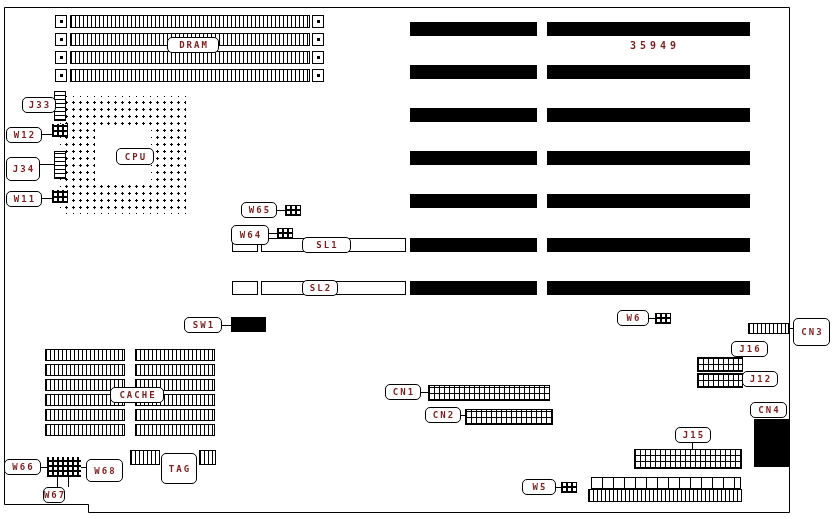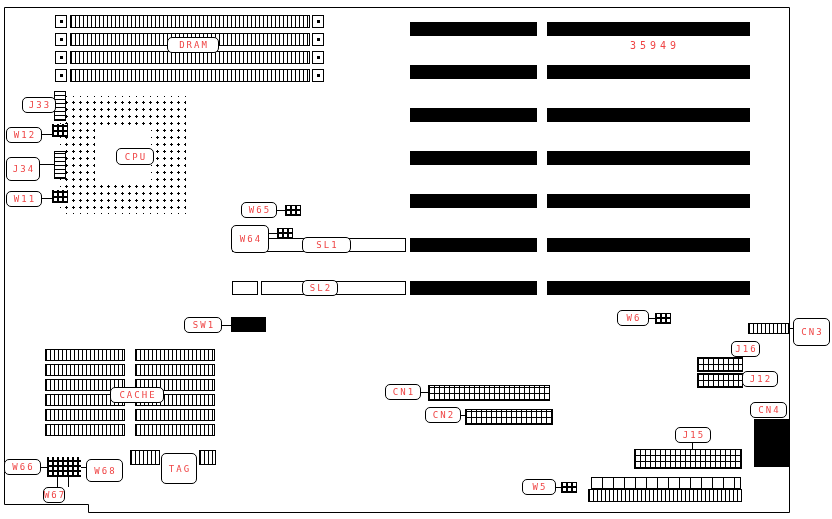--- a/index.html
+++ b/index.html
@@ -1,16 +1,16 @@
 <!DOCTYPE html>
 <html><head>
 <meta charset="utf-8">
 <style>
   html,body{margin:0;padding:0;background:#fff;}
-  #stage{position:relative;width:832px;height:519px;background:#fff;font-family:"DejaVu Sans Mono",monospace;overflow:hidden;color:#ef4444;}
+  #stage{position:relative;width:832px;height:519px;background:#fff;font-family:"DejaVu Sans Mono",monospace;overflow:hidden;color:#7f1d1d;font-weight:bold;}
   .lbl{position:absolute;box-sizing:border-box;background:#fff;border:1px solid #000;border-radius:5px;font-size:9px;letter-spacing:2px;display:flex;align-items:center;justify-content:center;z-index:6;white-space:nowrap;padding-left:2px;}
   .num{position:absolute;font-size:10px;letter-spacing:4px;z-index:2;}
   .hatchv{position:absolute;box-sizing:border-box;border:1px solid #000;background-color:#fff;background-image:repeating-linear-gradient(90deg,#000 0 1px,transparent 1px 4px);z-index:1;}
   .hatchh{position:absolute;box-sizing:border-box;border:1px solid #000;background-color:#fff;background-image:repeating-linear-gradient(0deg,#000 0 1px,transparent 1px 4px);z-index:1;}
   .pin2{position:absolute;box-sizing:border-box;border:1px solid #000;background-color:#fff;background-image:repeating-linear-gradient(90deg,#000 0 1px,transparent 1px 5px),repeating-linear-gradient(0deg,#000 0 1px,transparent 1px 6px);z-index:1;}
   .pin1{position:absolute;box-sizing:border-box;border:1px solid #000;background-color:#fff;background-image:repeating-linear-gradient(90deg,#000 0 1px,transparent 1px 4px);z-index:1;}
   .pinboxes{position:absolute;box-sizing:border-box;border:1px solid #000;background-color:#fff;background-image:repeating-linear-gradient(90deg,transparent 0 10px,#000 10px 11px);z-index:1;}
   .jgrid{position:absolute;box-sizing:border-box;background-color:#fff;background-image:repeating-linear-gradient(90deg,#000 0 2px,transparent 2px 5px),repeating-linear-gradient(0deg,#000 0 2px,transparent 2px 5px);z-index:2;}
   .bar{position:absolute;background:#000;z-index:1;}
   .box{position:absolute;box-sizing:border-box;border:1px solid #000;background:#fff;z-index:1;}
@@ -81,21 +81,21 @@
   <div class="hatchh" style="left:54px;top:151px;width:12px;height:28px"></div>
 
   <div class="lbl" style="left:6px;top:191px;width:36px;height:16px">W11</div>
   <div class="line" style="left:42px;top:198px;width:10px;height:1px"></div>
   <div class="jgrid" style="left:52px;top:190px;width:16px;height:13px"></div>
 
   <div class="lbl" style="left:241px;top:202px;width:36px;height:16px">W65</div>
   <div class="line" style="left:277px;top:210px;width:8px;height:1px"></div>
   <div class="jgrid" style="left:285px;top:205px;width:16px;height:11px"></div>
 
-  <div class="lbl" style="left:231px;top:225px;width:38px;height:28px">W64</div>
+  <div class="lbl" style="left:231px;top:225px;width:38px;height:20px">W64</div>
   <div class="line" style="left:269px;top:233px;width:8px;height:1px"></div>
   <div class="jgrid" style="left:277px;top:228px;width:16px;height:11px"></div>
 
   <div class="box" style="left:232px;top:238px;width:26px;height:14px"></div>
   <div class="box" style="left:261px;top:238px;width:145px;height:14px"></div>
   <div class="lbl" style="left:302px;top:237px;width:49px;height:16px">SL1</div>
 
   <div class="box" style="left:232px;top:281px;width:26px;height:14px"></div>
   <div class="box" style="left:261px;top:281px;width:145px;height:14px"></div>
   <div class="lbl" style="left:302px;top:280px;width:36px;height:16px">SL2</div>
@@ -105,21 +105,21 @@
   <div class="bar" style="left:231px;top:317px;width:35px;height:15px"></div>
 
   <div class="lbl" style="left:617px;top:310px;width:32px;height:16px">W6</div>
   <div class="line" style="left:649px;top:318px;width:6px;height:1px"></div>
   <div class="jgrid" style="left:655px;top:313px;width:16px;height:11px"></div>
 
   <div class="pin1" style="left:748px;top:323px;width:41px;height:11px"></div>
   <div class="line" style="left:789px;top:328px;width:5px;height:1px"></div>
   <div class="lbl" style="left:793px;top:318px;width:37px;height:28px">CN3</div>
 
-  <div class="lbl" style="left:731px;top:341px;width:29px;height:16px">J16</div>
+  <div class="lbl" style="left:731px;top:341px;width:37px;height:16px">J16</div>
   <div class="pin2" style="left:697px;top:357px;width:46px;height:15px"></div>
   <div class="pin2" style="left:697px;top:373px;width:46px;height:15px"></div>
   <div class="lbl" style="left:742px;top:371px;width:36px;height:16px">J12</div>
 
   <div class="lbl" style="left:750px;top:402px;width:37px;height:16px">CN4</div>
   <div class="bar" style="left:754px;top:419px;width:36px;height:48px"></div>
 
   <div class="lbl" style="left:675px;top:427px;width:36px;height:16px">J15</div>
   <div class="line" style="left:692px;top:443px;width:1px;height:7px"></div>
   <div class="pin2" style="left:634px;top:449px;width:108px;height:20px"></div>

